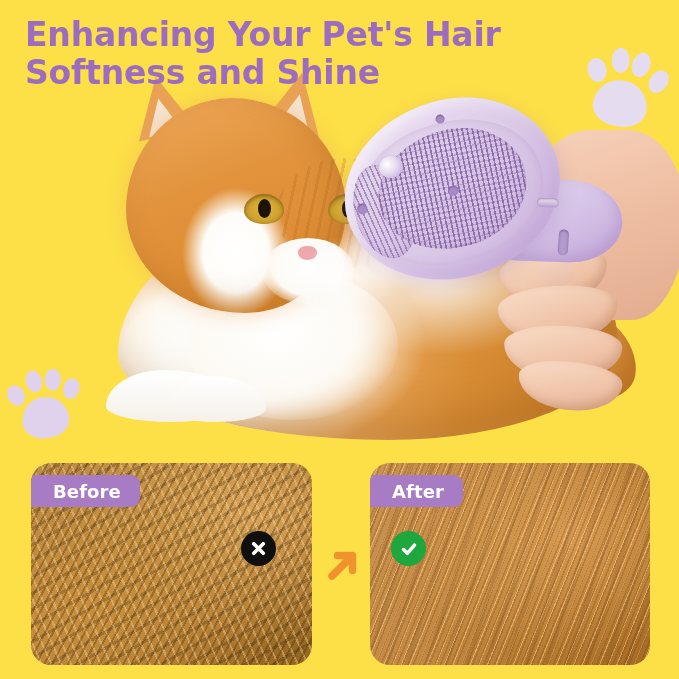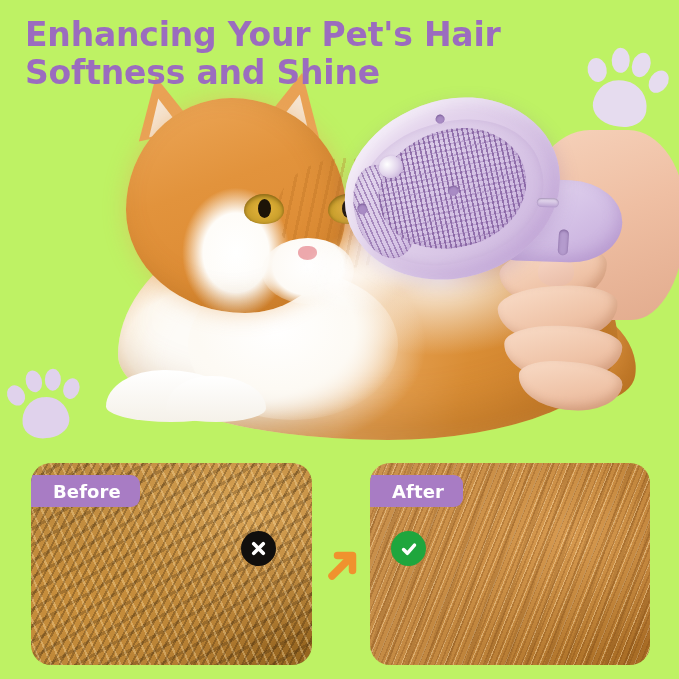--- a/index.html
+++ b/index.html
@@ -9,21 +9,21 @@
   }
   body {
     font-family: "Liberation Sans", sans-serif;
   }
 
   #poster {
     position: relative;
     width: 679px;
     height: 679px;
     overflow: hidden;
-    background: #bef264;
+    background: #fde047;
   }
 
   
   .paw {
     position: absolute;
     pointer-events: none;
   }
   .paw .pad,
   .paw .toe {
     position: absolute;

